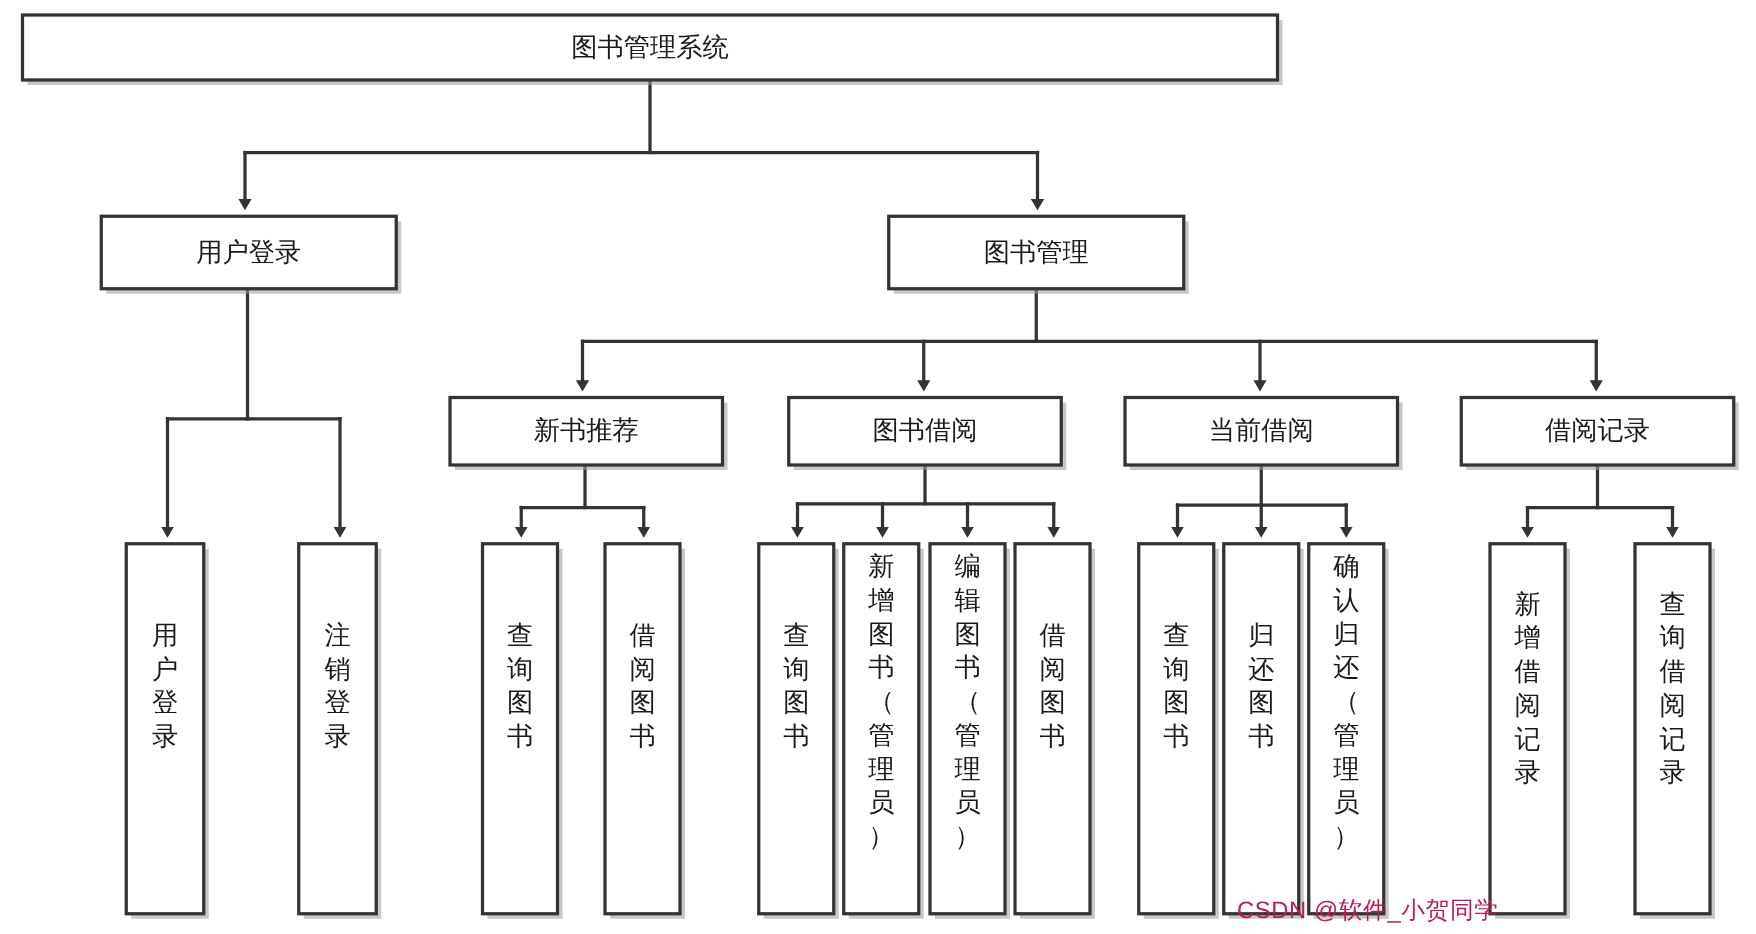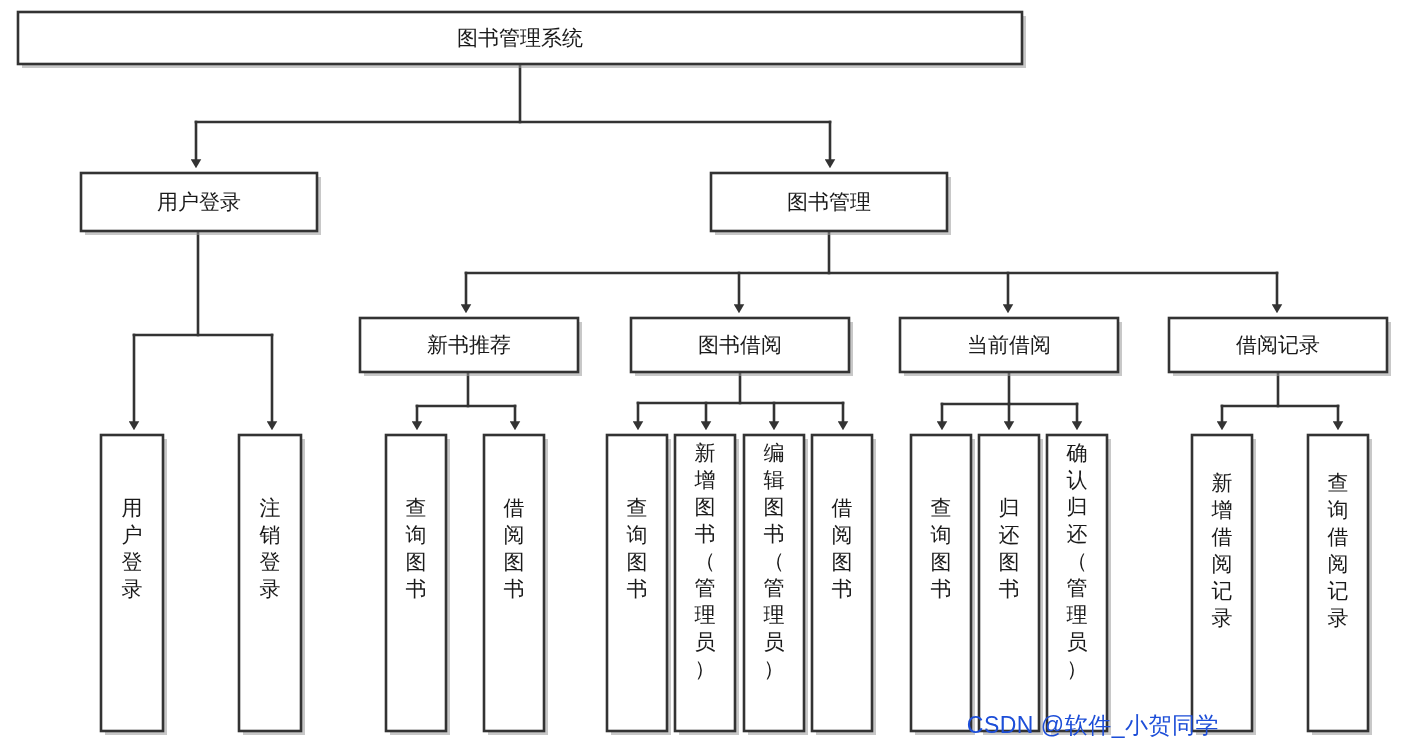--- a/index.html
+++ b/index.html
@@ -12,21 +12,20 @@
     width: 1405px;
     height: 747px;
     font-family: "Liberation Sans", "DejaVu Sans", sans-serif;
     overflow: hidden;
   }
   #diagram-root {
     position: relative;
     width: 1211px;
     height: 747px;
     background: #ffffff;
-    padding-left: 20px;
   }
   svg.diagram-canvas {
     position: absolute;
     left: 0;
     top: 0;
     width: 1405px;
     height: 747px;
   }
   .node-box {
     fill: #ffffff;
@@ -57,22 +56,22 @@
     fill: #1a1a1a;
     font-family: "Liberation Sans", "DejaVu Sans", sans-serif;
     font-size: 21px;
     text-anchor: middle;
   }
   .watermark {
     position: absolute;
     right: 12px;
     bottom: 6px;
     font-family: "Liberation Sans", "DejaVu Sans", sans-serif;
-    font-size: 23px;
-    color: #1d4ed8;
+    font-size: 19px;
+    color: #be185d;
     white-space: nowrap;
     letter-spacing: 0.5px;
   }
 </style>
 </head>
 <body>
 
 <div id="diagram-root">
 
   <svg class="diagram-canvas" viewBox="0 0 1405 747" xmlns="http://www.w3.org/2000/svg">

